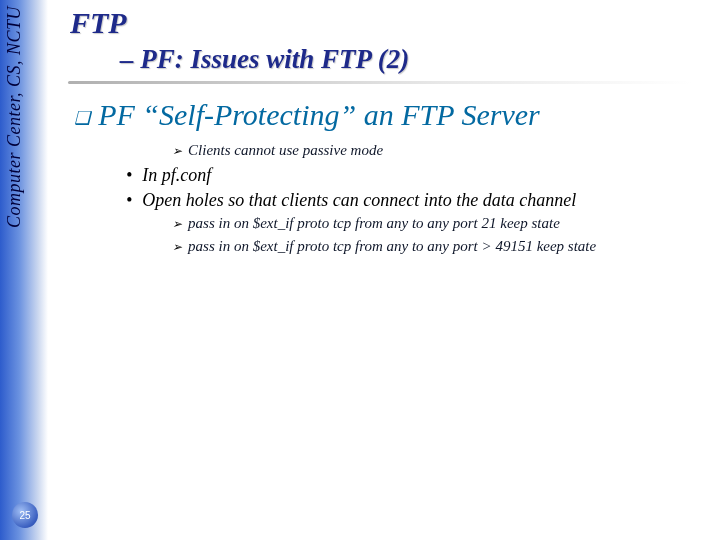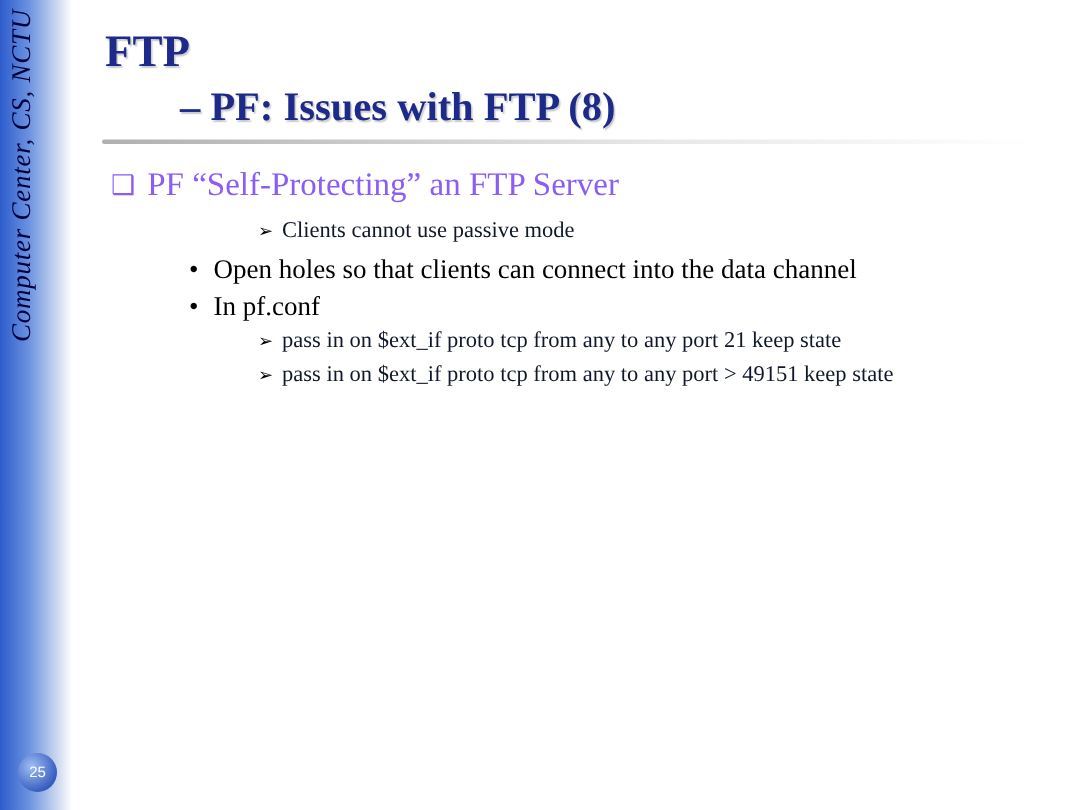--- a/index.html
+++ b/index.html
@@ -51,22 +51,23 @@
     color: #ffffff;
     font-size: 10px;
     font-family: Arial, sans-serif;
     display: flex;
     align-items: center;
     justify-content: center;
   }
   .content {
     position: absolute;
     left: 70px;
-    top: 18px;
+    top: 6px;
     right: 20px;
+    font-style: italic;
   }
   .slide-title-main {
     font-size: 30px;
     font-weight: bold;
     color: #1e2a8a;
     margin: 0 0 4px 0;
     text-shadow: 1px 1px 1px rgba(120,120,120,0.4);
   }
   .slide-title-sub {
     font-size: 27px;
@@ -77,22 +78,22 @@
   }
   .divider {
     height: 3px;
     width: 624px;
     margin-left: -2px;
     margin-bottom: 14px;
     background: linear-gradient(to right, #b0b0b0 0%, #e8e8e8 60%, #ffffff 100%);
     border-radius: 2px;
   }
   .checkbox-item {
-    font-size: 22px;
-    color: #8b5cf6;
+    font-size: 30px;
+    color: #0369a1;
     margin: 0 0 10px 4px;
   }
   .checkbox-item::before {
     content: "❑";
     font-size: 18px;
     margin-right: 8px;
     vertical-align: 1px;
   }
   .bullet-item {
     font-size: 18px;
@@ -121,26 +122,26 @@
 <div class="slide">
 
   <div class="sidebar">
     <div class="sidebar-text">Computer Center, CS, NCTU</div>
   </div>
 
   <div class="page-number">25</div>
 
   <div class="content">
     <div class="slide-title-main">FTP</div>
-    <div class="slide-title-sub">– PF: Issues with FTP (8)</div>
+    <div class="slide-title-sub">– PF: Issues with FTP (2)</div>
     <div class="divider"></div>
 
     <div class="checkbox-item">PF “Self-Protecting” an FTP Server</div>
 
     <div class="arrow-item">Clients cannot use passive mode</div>
 
+    <div class="bullet-item">In pf.conf</div>
     <div class="bullet-item">Open holes so that clients can connect into the data channel</div>
-    <div class="bullet-item">In pf.conf</div>
     <div class="arrow-item">pass in on $ext_if proto tcp from any to any port 21 keep state</div>
     <div class="arrow-item">pass in on $ext_if proto tcp from any to any port &gt; 49151 keep state</div>
   </div>
 
 </div>
 
 </body></html>

